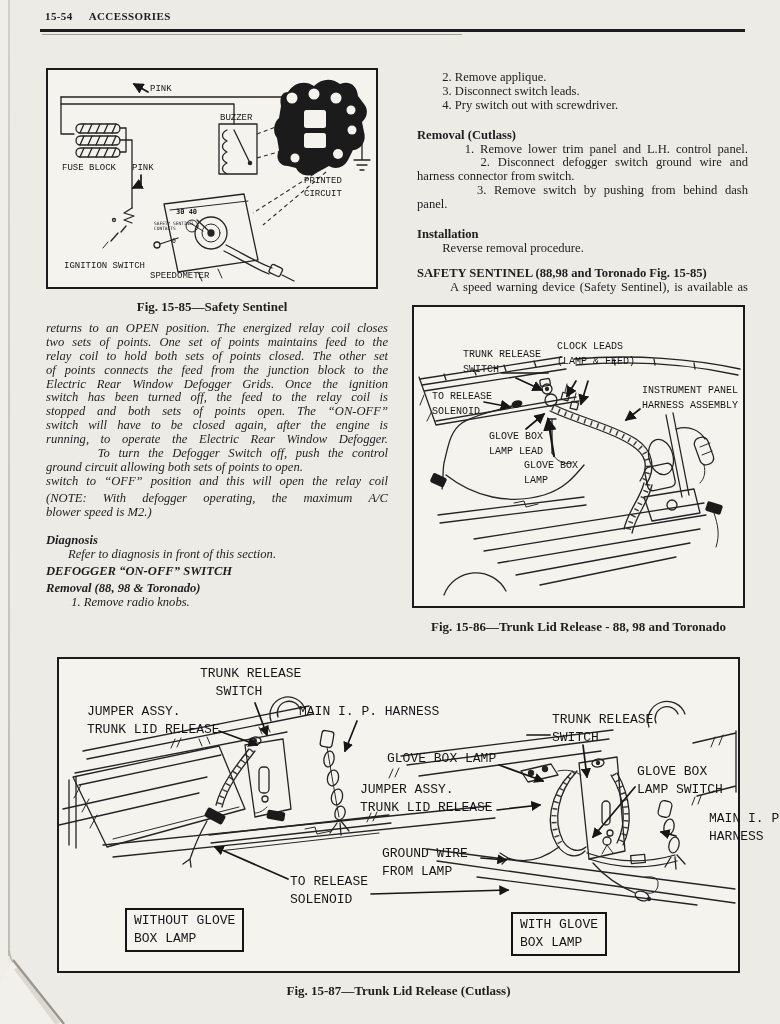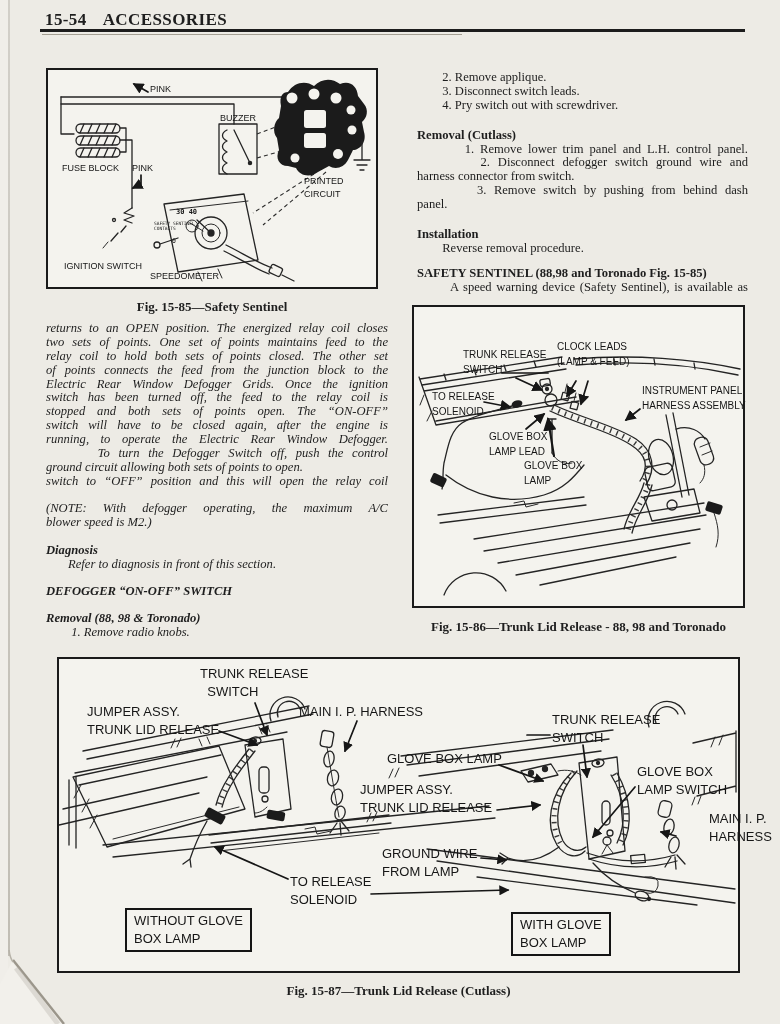--- a/index.html
+++ b/index.html
@@ -7,41 +7,41 @@
     position:relative;width:780px;height:1024px;margin:0 auto;
     background:#edebe5;
     font-family:"Liberation Serif", serif;color:#1e1e1e;overflow:hidden;
   }
   
   .edge-strip{position:absolute;left:0;top:0;width:8px;height:1024px;background:#f0eee9;}
   .edge-line{position:absolute;left:8px;top:0;width:2px;height:956px;
     background:linear-gradient(#c9c6bf,#b2aea4);opacity:.75;}
   .curl{position:absolute;left:0;top:950px;width:90px;height:74px;}
   
-  .hdr{position:absolute;left:45px;top:10px;font-size:17px;font-weight:bold;letter-spacing:.4px;white-space:pre;}
+  .hdr{position:absolute;left:45px;top:10px;font-size:11px;font-weight:bold;letter-spacing:.4px;white-space:pre;}
   .hdr .sp{display:inline-block;width:16px;}
   .rule1{position:absolute;left:40px;top:29px;width:705px;height:2.6px;background:#1c1c1c;}
   .rule2{position:absolute;left:42px;top:34px;width:420px;height:1px;background:#a49f93;}
   
   .figbox{position:absolute;background:#f4f3ee;border:2px solid #1a1a1a;box-sizing:border-box;}
   .figbox svg{position:absolute;left:0;top:0;}
-  .flabel{position:absolute;font-family:Liberation Sans, sans-serif;color:#161616;white-space:pre;}
+  .flabel{position:absolute;font-family:Liberation Mono, monospace;color:#161616;white-space:pre;}
   .fl85{font-size:9px;line-height:13px;}
   .fl86{font-size:10px;line-height:15px;}
   .fl87{font-size:13px;line-height:18px;}
   .tiny{line-height:1.15;}
   .lblbox{border:2.5px solid #141414;padding:2px 7px;background:#f4f3ee;}
   .fig-caption{position:absolute;text-align:center;font-weight:bold;font-size:13px;}
   
   .col{position:absolute;font-size:12.6px;}
   .tline{height:13.9px;line-height:13.9px;overflow:hidden;}
   .just{text-align:justify;text-align-last:justify;}
   .plain{text-align:left;}
   .h{font-weight:bold;height:13.9px;line-height:13.9px;}
-  .mt14{margin-top:13px;}
+  .mt14{margin-top:3px;}
   .mt15{margin-top:15px;}
   .mt16{margin-top:16px;}
   .mt12{margin-top:11px;}
   line,path,rect,ellipse,circle{vector-effect:none;}
   .ink{stroke:#242424;fill:none;stroke-width:1.3;stroke-linecap:round;stroke-linejoin:round;}
   .ink-thin{stroke:#2a2a2a;fill:none;stroke-width:1;stroke-linecap:round;}
   .fill{fill:#1b1b1b;stroke:none;}
   .cut{fill:#f4f3ee;stroke:none;}
   .rib{stroke:#242424;fill:none;stroke-width:5;stroke-dasharray:1.4 5.5;opacity:.9;}
   .dash{stroke:#2a2a2a;fill:none;stroke-width:1.1;stroke-dasharray:4 3.2;}

